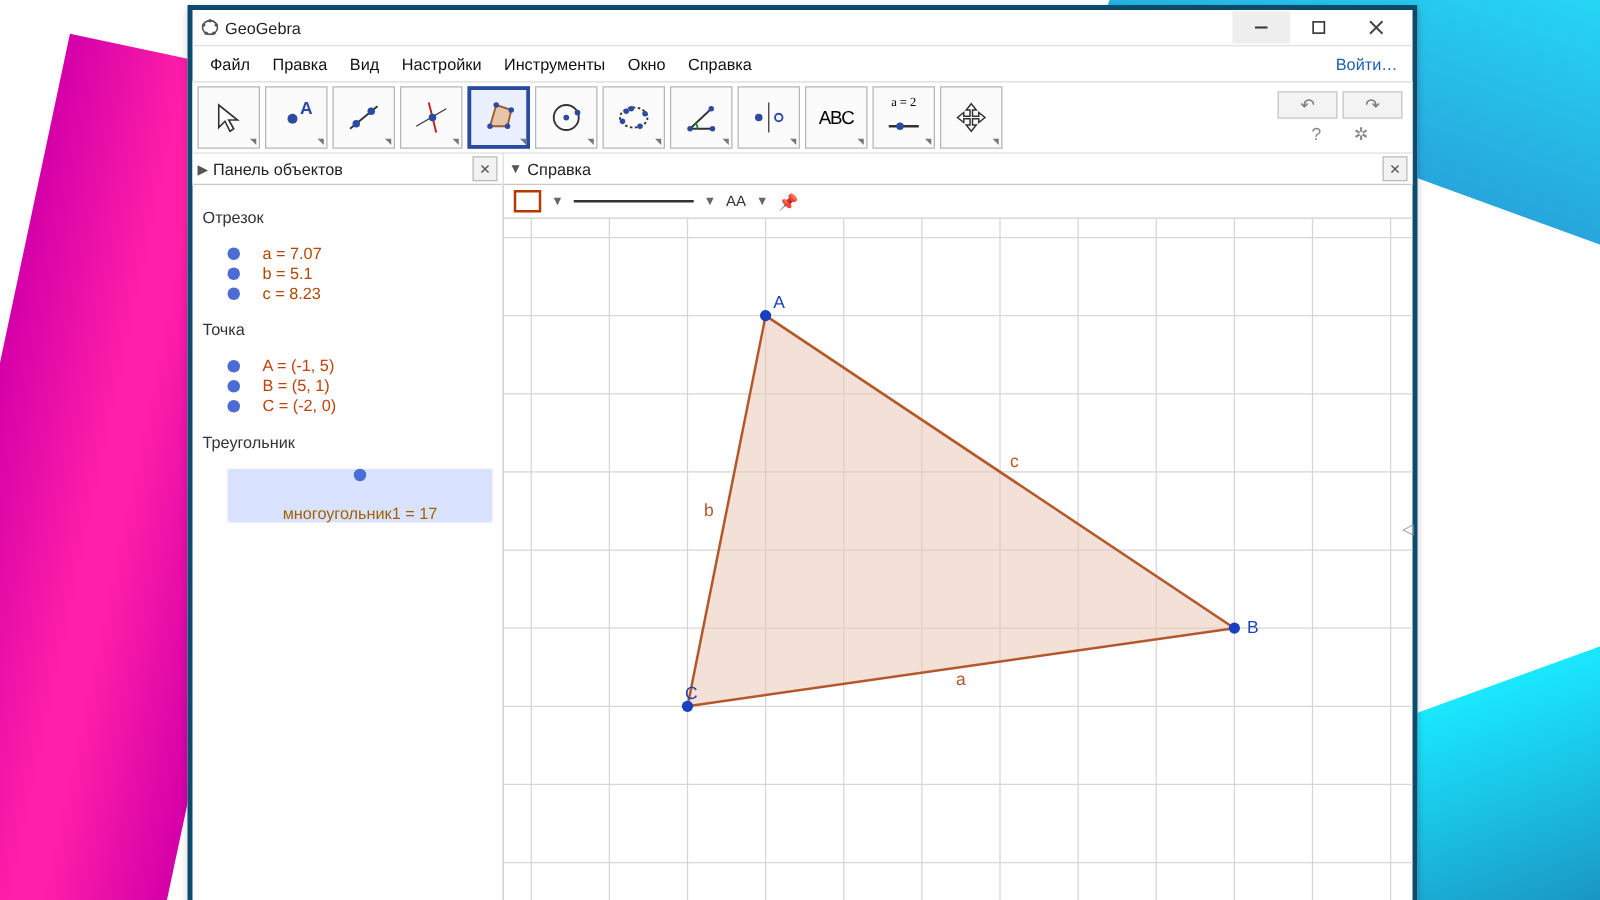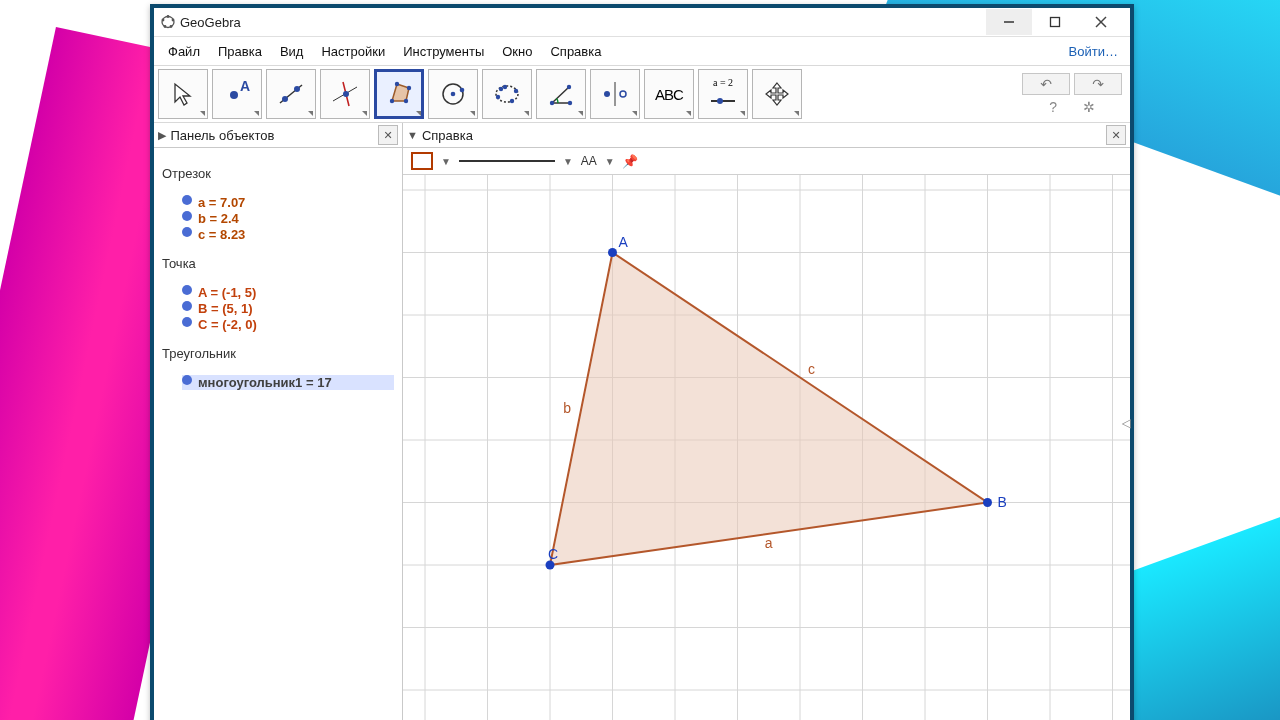--- a/index.html
+++ b/index.html
@@ -41,24 +41,24 @@
   .rt-ic{color:#888;font-size:14px;}
 
   .panels{display:flex;height:calc(100% - 28px - 28px - 56px);}
   .left{width:248px;border-right:1px solid #c9c9c9;display:flex;flex-direction:column;}
   .panel-head{height:24px;border-bottom:1px solid #c9c9c9;background:#fff;display:flex;align-items:center;padding:0 4px;gap:4px;}
   .ph-toggle{font-size:11px;color:#555;}
   .ph-title{font-size:13px;color:#222;}
   .ph-close{margin-left:auto;width:18px;height:18px;border:1px solid #bbb;background:#f2f2f2;display:flex;align-items:center;justify-content:center;font-size:11px;color:#555;}
   .tree{padding:4px 8px;}
   .cat{color:#333;margin:14px 0;}
-  .item{display:flex;align-items:flex-start;gap:6px;margin:1px 0 1px 20px;color:#1a3fbf;font-weight:bold;}
+  .item{display:flex;align-items:center;gap:18px;margin:1px 0 1px 20px;color:#1a3fbf;font-weight:normal;}
   .item .dot{width:10px;height:10px;border-radius:50%;background:#4a6cd4;flex:0 0 auto;}
   .item.seg{color:#b34700;}
-  .item.poly{color:#404040;background:#d9e2ff;}
+  .item.poly{color:#a16207;background:#d9e2ff;flex-direction:column;}
   .item.pt{color:#c2410c;}
 
   .right{flex:1;display:flex;flex-direction:column;position:relative;}
   .style-row{height:26px;border-bottom:1px solid #d0d0d0;display:flex;align-items:center;gap:8px;padding:0 8px;color:#555;}
   .swatch{width:18px;height:14px;border:2px solid #b23a00;display:inline-block;}
   .dd-c{font-size:10px;color:#666;}
   .line-sample{width:96px;height:2px;background:#333;}
   .aa{font-size:12px;color:#333;text-align:center;}
   .lock{font-size:13px;color:#888;}
 
@@ -238,21 +238,21 @@
         <span class="ph-close">✕</span>
       </div>
       <div class="tree">
         <div class="cat">Отрезок</div>
         <div class="item seg">
             <span class="dot"></span>
             <span>a = 7.07</span>
           </div>
         <div class="item seg">
             <span class="dot"></span>
-            <span>b = 2.4</span>
+            <span>b = 5.1</span>
           </div>
         <div class="item seg">
             <span class="dot"></span>
             <span>c = 8.23</span>
           </div>
         <div class="cat">Точка</div>
         <div class="item pt">
             <span class="dot"></span>
             <span>A = (-1, 5)</span>
           </div>

